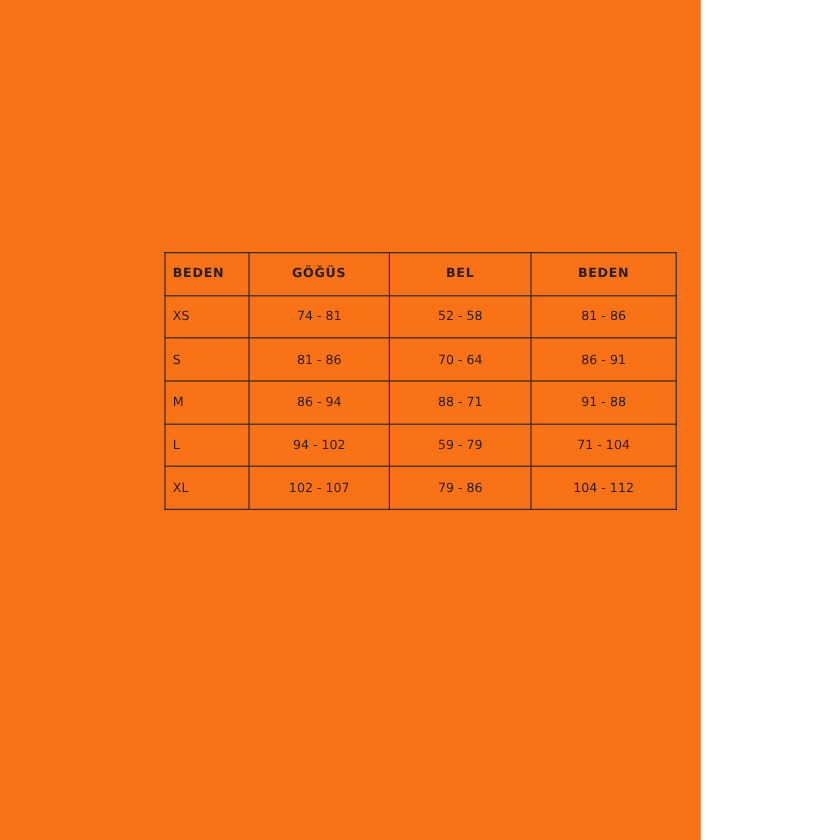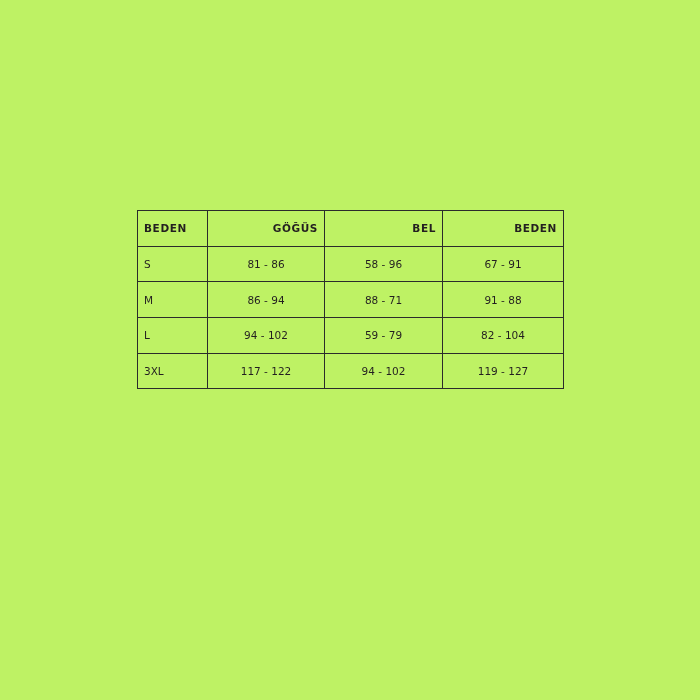--- a/index.html
+++ b/index.html
@@ -8,23 +8,23 @@
   }
   body {
     width: 700px;
     height: 700px;
     background: #ffffff;
     font-family: "DejaVu Sans", sans-serif;
     overflow: hidden;
   }
   .page {
     position: relative;
-    width: 700px;
+    width: 584px;
     height: 700px;
-    background: #bef264;
+    background: #f97316;
   }
   .size-table-wrap {
     position: absolute;
     left: 137px;
     top: 210px;
     width: 426px;
   }
   table.size-table {
     border-collapse: collapse;
     width: 426px;
@@ -48,21 +48,21 @@
   .col-beden { width: 70px; }
   .col-gogus { width: 117px; }
   .col-bel   { width: 118px; }
   .col-basen { width: 121px; }
 
   .th-beden, .td-beden {
     text-align: left;
     padding-left: 13px;
   }
   .th-gogus, .th-bel, .th-basen {
-    text-align: right;
+    text-align: center;
     padding-left: 30px;
   }
   .td-center {
     text-align: center;
   }
 </style>
 </head>
 <body>
 
 <div class="page">
@@ -77,39 +77,45 @@
       <thead>
         <tr>
           <th class="th-beden">BEDEN</th>
           <th class="th-gogus">GÖĞÜS</th>
           <th class="th-bel">BEL</th>
           <th class="th-basen">BEDEN</th>
         </tr>
       </thead>
       <tbody>
         <tr>
+          <td class="td-beden">XS</td>
+          <td class="td-center">74 - 81</td>
+          <td class="td-center">52 - 58</td>
+          <td class="td-center">81 - 86</td>
+        </tr>
+        <tr>
           <td class="td-beden">S</td>
           <td class="td-center">81 - 86</td>
-          <td class="td-center">58 - 96</td>
-          <td class="td-center">67 - 91</td>
+          <td class="td-center">70 - 64</td>
+          <td class="td-center">86 - 91</td>
         </tr>
         <tr>
           <td class="td-beden">M</td>
           <td class="td-center">86 - 94</td>
           <td class="td-center">88 - 71</td>
           <td class="td-center">91 - 88</td>
         </tr>
         <tr>
           <td class="td-beden">L</td>
           <td class="td-center">94 - 102</td>
           <td class="td-center">59 - 79</td>
-          <td class="td-center">82 - 104</td>
+          <td class="td-center">71 - 104</td>
         </tr>
         <tr>
-          <td class="td-beden">3XL</td>
-          <td class="td-center">117 - 122</td>
-          <td class="td-center">94 - 102</td>
-          <td class="td-center">119 - 127</td>
+          <td class="td-beden">XL</td>
+          <td class="td-center">102 - 107</td>
+          <td class="td-center">79 - 86</td>
+          <td class="td-center">104 - 112</td>
         </tr>
       </tbody>
     </table>
   </div>
 </div>
 
 </body></html>

